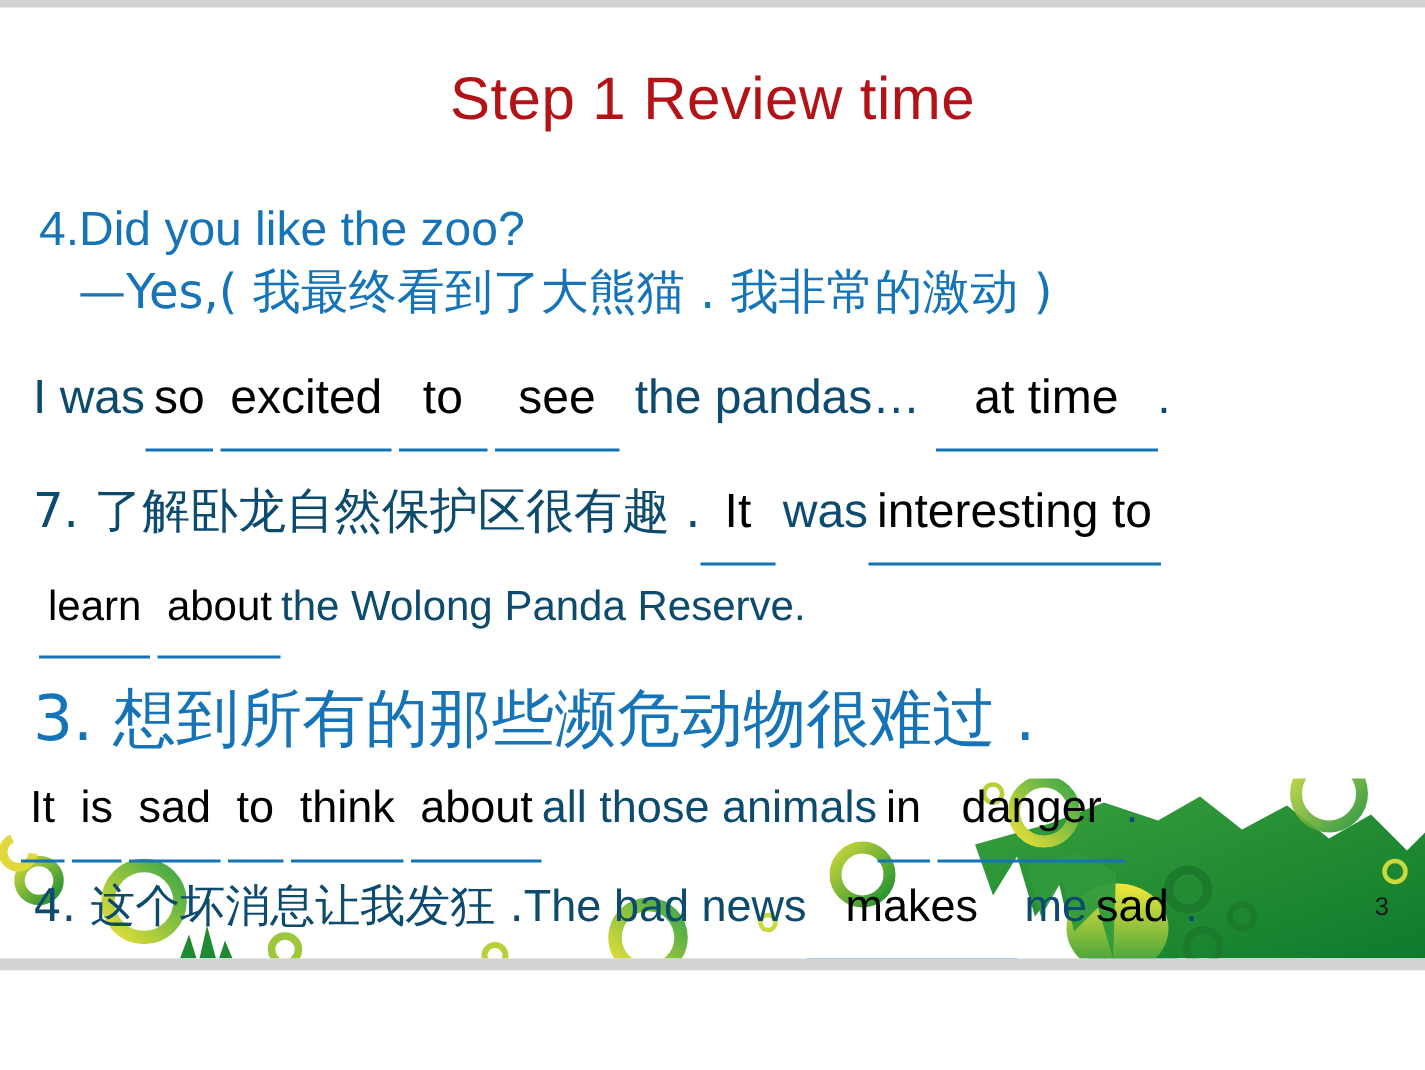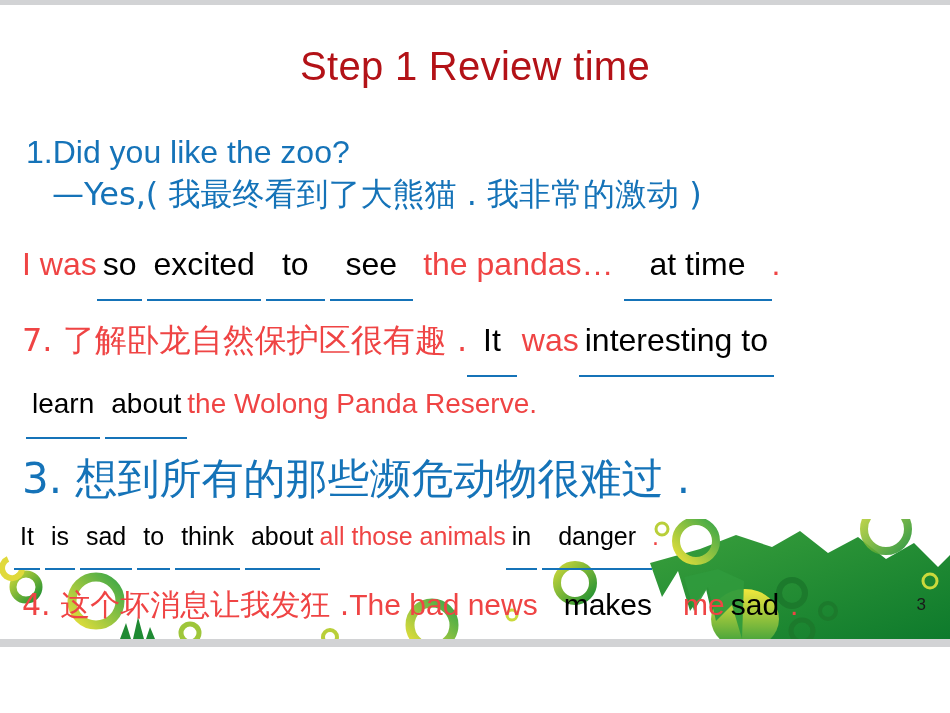--- a/index.html
+++ b/index.html
@@ -80,32 +80,32 @@
   .ans {
     color: #000000;
     border-bottom: 2.5px solid #1573b8;
     padding: 0 6px 18px 6px;
     display: inline-block;
     line-height: 1.02;
   }
   .ans.wide { padding-left: 16px; padding-right: 16px; }
   .ans.xwide { padding-left: 26px; padding-right: 26px; }
 
-  .blue { color: #ef4444; margin-top: 16px; }
+  .blue { color: #0c4a6e; margin-top: 16px; }
   .gap { display: inline-block; width: 10px; }
   .gap-s { display: inline-block; width: 5px; }
 
   
   #l1   { top: 8px;   left: 26px;  font-size: 32px; }
   #l2   { top: 50px;  left: 52px;  font-size: 32px; }
   #l3   { top: 120px; left: 22px;  font-size: 32px; }
   #l4   { top: 196px; left: 22px;  font-size: 32px; }
   #l5   { top: 262px; left: 26px;  font-size: 28px; }
   #l6   { top: 330px; left: 22px;  font-size: 42px; }
-  #l7   { top: 396px; left: 14px;  font-size: 25px; }
+  #l7   { top: 396px; left: 14px;  font-size: 30px; }
   #l8   { top: 462px; left: 22px;  font-size: 30px; }
 
   
   #page-num {
     position: absolute;
     right: 24px;
     bottom: 32px;
     color: #1a1a1a;
     font-size: 17px;
   }
@@ -162,21 +162,21 @@
     <circle cx="662" cy="10" r="6" fill="none" stroke="#b9cf3a" stroke-width="3"></circle>
     <circle cx="930" cy="62" r="7" fill="none" stroke="#cbd93c" stroke-width="3"></circle>
 
     <path d="M120,120 l6,-16 l5,16 z M133,120 l5,-22 l6,22 z M146,120 l4,-12 l5,12 z" fill="#1f8a33"></path>
   </svg>
 
   <div id="title">Step 1 Review time</div>
 
   <div id="body-block">
 
-    <div class="line" id="l1">1.Did you like the zoo?</div>
+    <div class="line" id="l1">4.Did you like the zoo?</div>
 
     <div class="line cn" id="l2">—Yes,( 我最终看到了大熊猫 . 我非常的激动 )</div>
 
     <div class="line" id="l3">
       <span class="blue">I was</span><span class="ans">so</span><span class="gap-s"></span><span class="ans">excited</span><span class="gap-s"></span><span class="ans wide">to</span><span class="gap-s"></span><span class="ans wide">see</span><span class="gap"></span><span class="blue">the pandas…</span><span class="gap"></span><span class="ans xwide">at time</span><span class="blue">.</span>
     </div>
 
     <div class="line" id="l4">
       <span class="cn blue">7. 了解卧龙自然保护区很有趣 .</span><span class="ans wide">It</span><span class="gap-s"></span><span class="blue">was</span><span class="ans">interesting to</span>
     </div>

